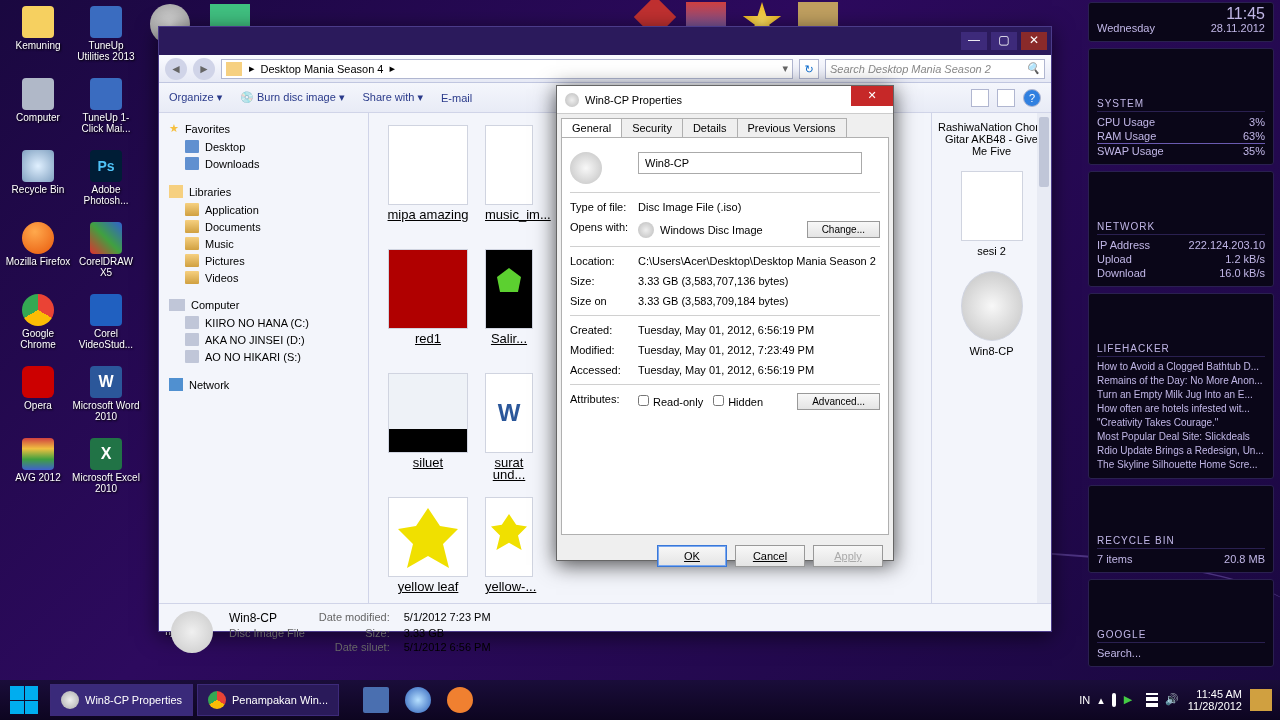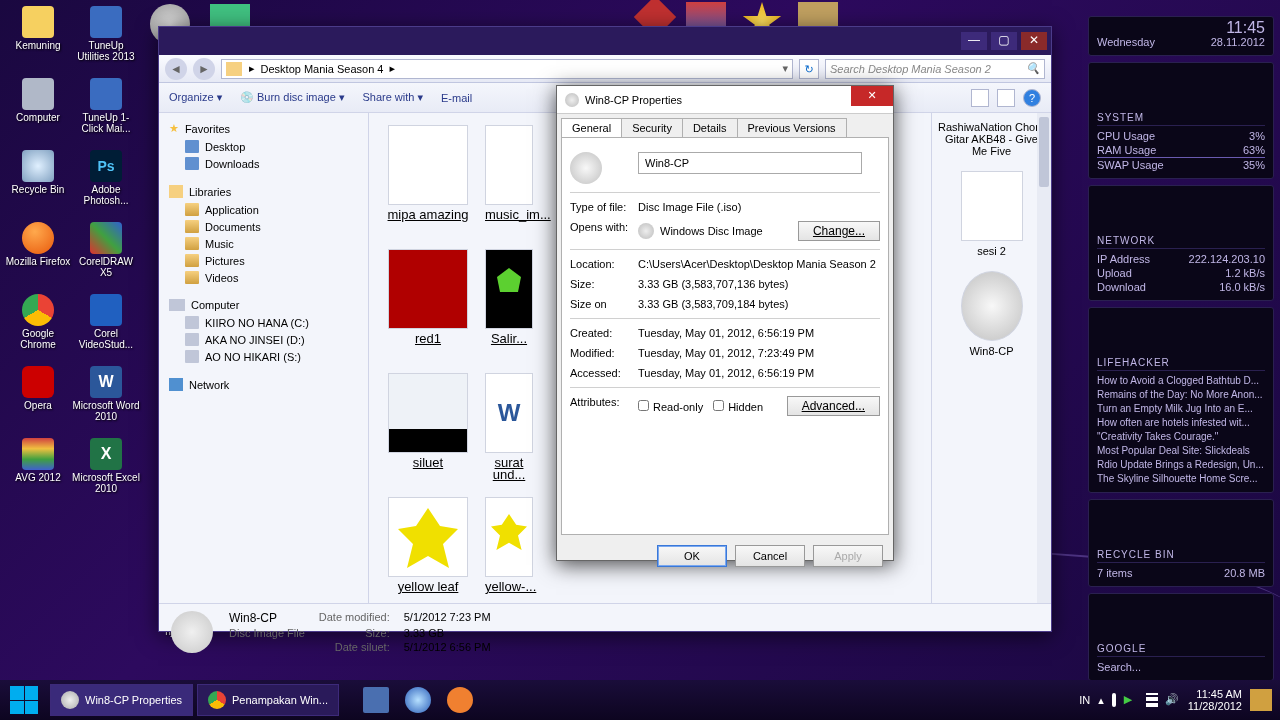--- a/index.html
+++ b/index.html
@@ -9,21 +9,21 @@
 
 
 .desktop-icons { position:absolute; left:4px; top:4px; width:160px; display:flex; flex-wrap:wrap; }
 .d-icon { width:68px; height:72px; text-align:center; color:#fff; cursor:pointer; padding-top:2px; }
 .d-icon .ico { width:32px; height:32px; margin:0 auto 2px; border-radius:4px; }
 .d-icon .lbl { font-size:10px; line-height:11px; text-shadow:1px 1px 2px #000; }
 .extra-top-icons { position:absolute; left:140px; top:4px; display:flex; gap:20px; }
 .extra-top-icons .ico { width:40px; height:40px; }
 
 
-.sidebar-panel { position:absolute; right:6px; top:16px; width:186px; }
+.sidebar-panel { position:absolute; right:6px; top:2px; width:186px; }
 .gadget { background:#0a0618; border:1px solid #2a2050; border-radius:3px; margin-bottom:6px; padding:4px 8px 6px; }
 .gadget h4 { text-align:left; font-size:10px; letter-spacing:1px; border-bottom:1px solid #2a2050; padding-bottom:2px; margin-bottom:3px; color:#c0b6e6; font-weight:400;margin-top:45px; }
 .gadget .row { display:flex; justify-content:space-between; font-size:10px; color:#c0b6e6; line-height:14px; }
 .gadget .row .v { text-align:right; }
 .clock .row { align-items:baseline; }
 .headlines div { font-size:10px; color:#c0b6e6; white-space:nowrap; overflow:hidden; text-overflow:ellipsis; line-height:14px; }
 
 
 .explorer { position:absolute; left:158px; top:26px; width:894px; height:606px; background:#f3f5fb; border:1px solid #4b3b8a; color:#000; box-shadow:0 4px 20px rgba(0,0,0,.6); }
 .exp-titlebar { height:28px; background:#2b1a5c; display:flex; align-items:center; justify-content:flex-end; padding:0 4px; gap:4px; }
@@ -74,24 +74,24 @@
 .props-close { position:absolute; right:0; top:0; width:42px; height:20px; background:#c62828; color:#fff; text-align:center; line-height:18px; font-size:11px; cursor:pointer; }
 .props-tabs { display:flex; padding:4px 4px 0; gap:0; background:#efefef; }
 .ptab { padding:3px 10px; border:1px solid #b0b0b0; border-bottom:none; background:#efefef; font-size:11px; cursor:pointer; margin-right:-1px; }
 .ptab.active { background:#fff; position:relative; z-index:2; }
 .props-body { background:#fff; border:1px solid #b0b0b0; margin:0 4px 4px; height:398px; padding:10px 8px; font-size:11px; }
 .props-body .prow { display:flex; padding:4px 0; }
 .props-body .prow .pl { width:68px; color:#000; }
 .props-body .prow .pv { flex:1; }
 .props-body hr { border:none; border-top:1px solid #d0d0d0; margin:4px 0; }
 .fname-input { width:224px; height:22px; border:1px solid #aaa; padding:0 6px; font-size:11px; }
-.change-btn,.adv-btn { padding:2px 14px; border:1px solid #999; background:linear-gradient(#f8f8f8,#e4e4e4); font-size:12px; cursor:pointer;text-decoration:underline; }
+.change-btn,.adv-btn { padding:2px 14px; border:1px solid #999; background:linear-gradient(#f8f8f8,#e4e4e4); font-size:10px; cursor:pointer; }
 .chk { margin-right:4px; width:11px; height:11px; }
 .props-btns { display:flex; justify-content:flex-end; gap:8px; padding:6px 10px; }
-.pbtn { width:70px; height:22px; border:1px solid #999; background:linear-gradient(#f8f8f8,#e4e4e4); font-size:11px; cursor:pointer; }
+.pbtn { width:70px; height:22px; border:1px solid #999; background:linear-gradient(#f8f8f8,#e4e4e4); font-size:11px; cursor:pointer;text-decoration:underline; }
 .pbtn.default { border-color:#3a78d8; box-shadow:0 0 0 1px #7aa8f0 inset; }
 .pbtn:disabled { color:#aaa; }
 
 
 .taskbar { position:absolute; left:0; right:0; bottom:0; height:40px; background:linear-gradient(#1a0d3a,#0d0520); display:flex; align-items:center; }
 .start { width:48px; height:40px; display:flex; align-items:center; justify-content:center; cursor:pointer; }
 .start .logo { width:28px; height:28px; display:grid; grid-template-columns:1fr 1fr; grid-template-rows:1fr 1fr; gap:1px; }
 .start .q { background:#00adef; }
 .tb-btn { height:32px; display:flex; align-items:center; gap:6px; padding:0 10px; margin:0 2px; background:#2a1a5a; cursor:pointer; font-size:11px; color:#fff; border:1px solid #3d2a7a; }
 .tb-btn.active { background:#3a2a7a; }

